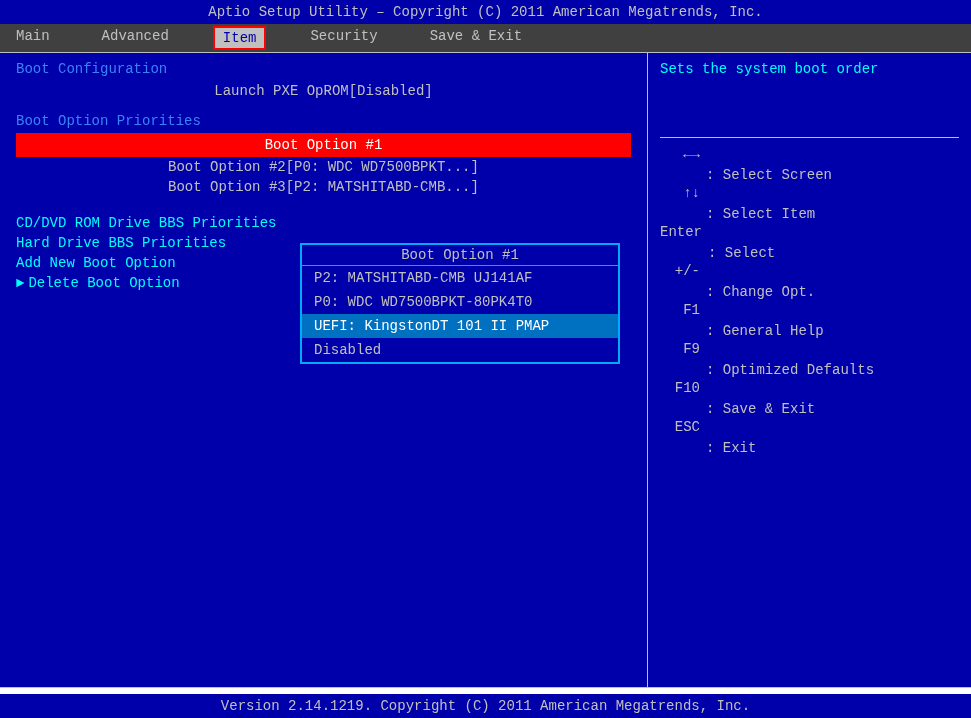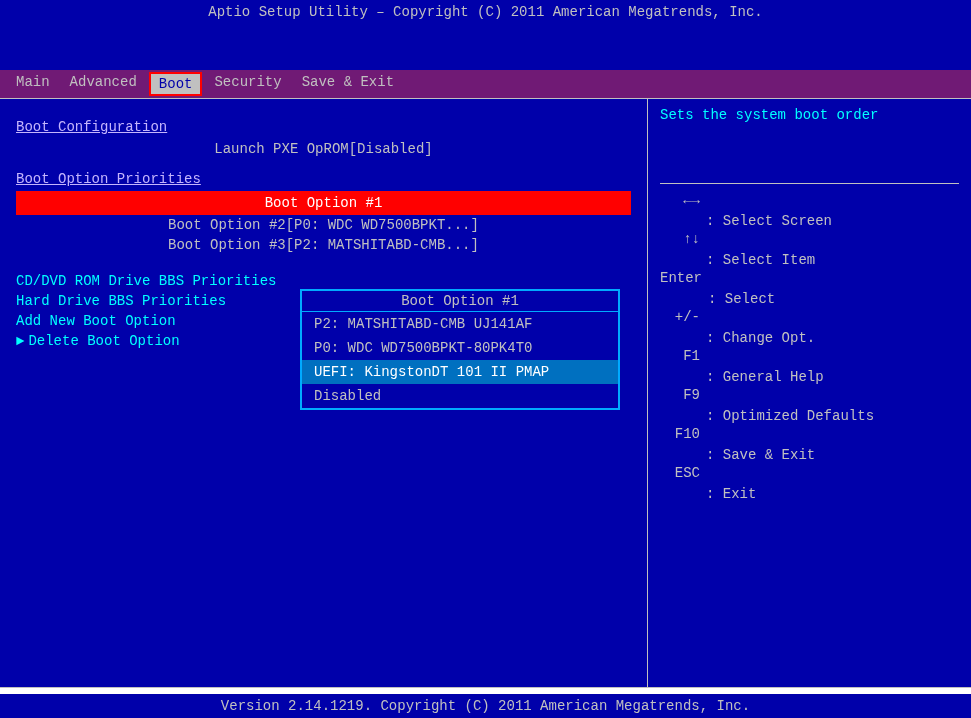--- a/index.html
+++ b/index.html
@@ -26,27 +26,26 @@
     #title-bar {
       background: #0000aa;
       color: #c0c0c0;
       text-align: center;
       padding: 4px 0;
       font-size: 14px;
     }
 
     
     #menu-bar {
-      background: #701a75;
+      background: #404040;
       display: flex;
       flex-direction: row;
       padding: 2px 8px;
-      gap: 4px;
-      color: #c0c0c0;
-      margin-top: 46px;
+      gap: 36px;
+      color: #c0c0c0;
     }
 
     .menu-item {
       padding: 2px 8px;
       cursor: pointer;
       color: #c0c0c0;
     }
 
     .menu-item.active {
       background: #c0c0c0;
@@ -70,24 +69,23 @@
 
     
     #left-panel {
       width: 648px;
       padding: 8px 16px;
       border-right: 1px solid #c0c0c0;
       position: relative;
     }
 
     .section-title {
-      color: #c4b5fd;
+      color: #3b82f6;
       margin-bottom: 4px;
-      margin-top: 12px;
-      text-decoration: underline;
+      margin-top: 0;
     }
 
     .config-row {
       display: flex;
       flex-direction: row;
       justify-content: center;
       padding: 2px 0;
       color: #c0c0c0;
     }
 
@@ -204,21 +202,21 @@
 
 <div id="screen">
 
   <div id="title-bar">
     <span>Aptio Setup Utility – Copyright (C) 2011 American Megatrends, Inc.</span>
   </div>
 
   <div id="menu-bar">
     <span class="menu-item">Main</span>
     <span class="menu-item">Advanced</span>
-    <span class="menu-item active">Boot</span>
+    <span class="menu-item active">Item</span>
     <span class="menu-item">Security</span>
     <span class="menu-item">Save &amp; Exit</span>
   </div>
 
   <div class="divider"></div>
 
   <div id="main-content">
 
     <div id="left-panel">
 

